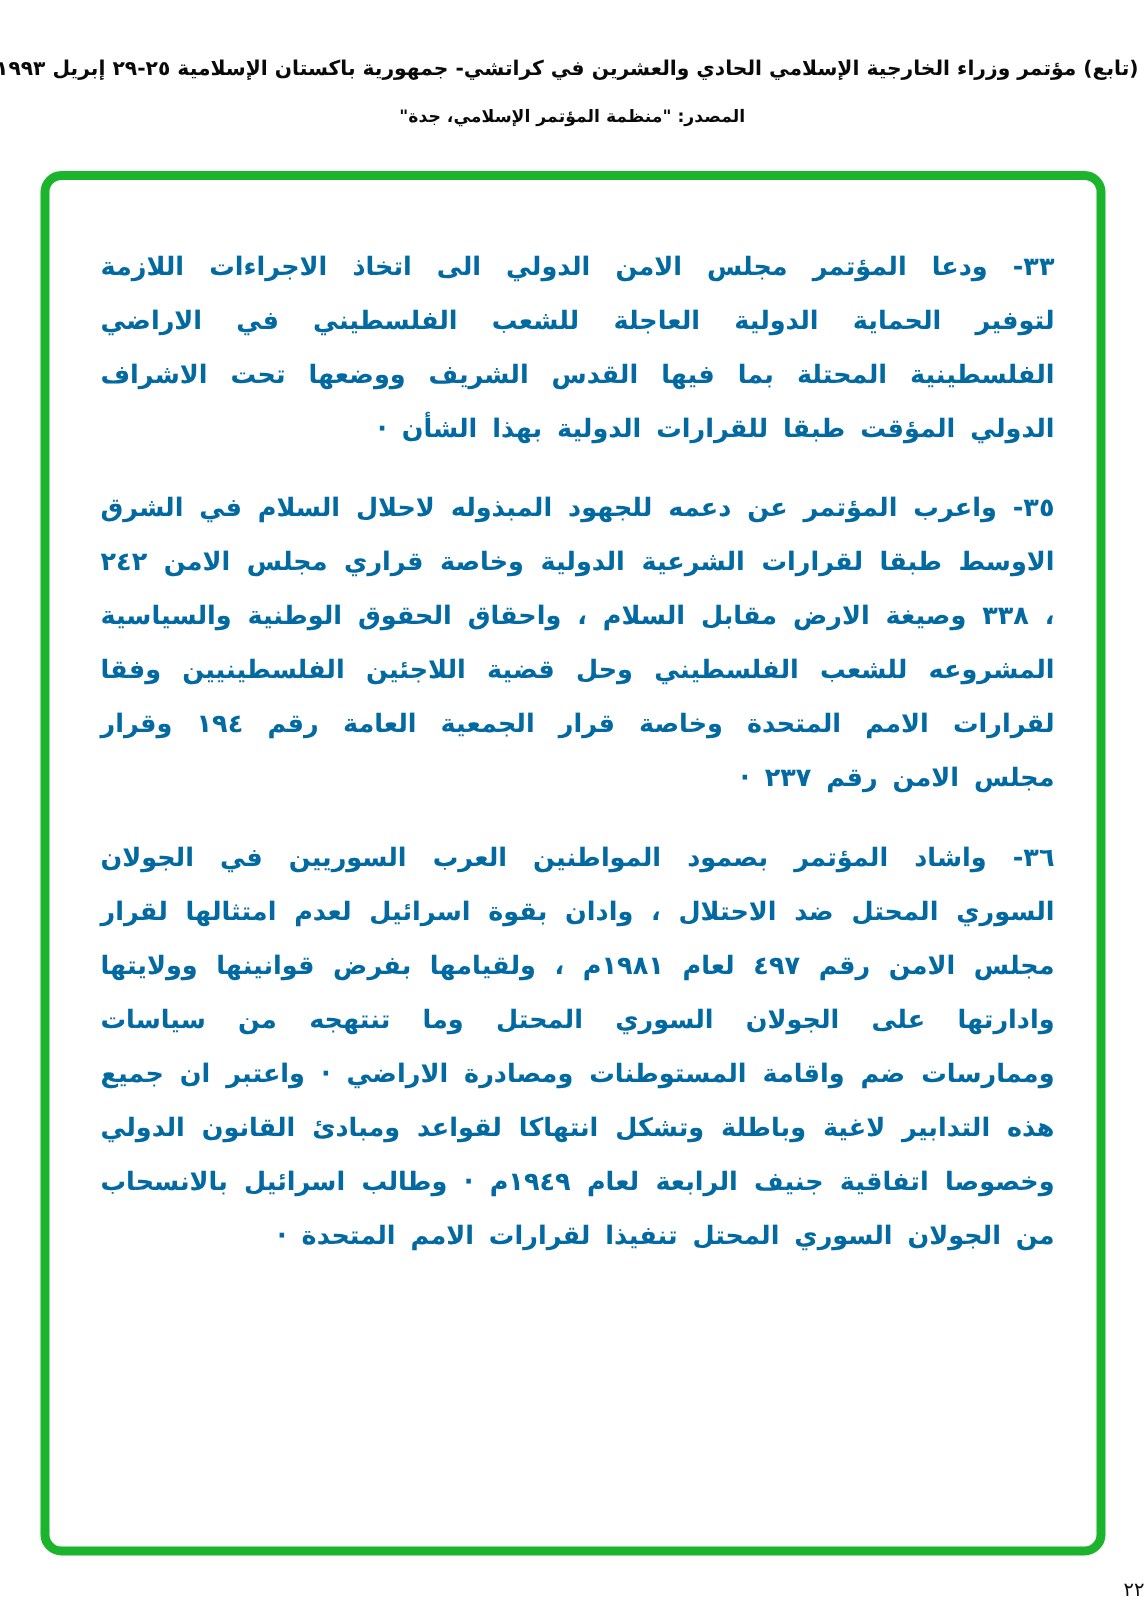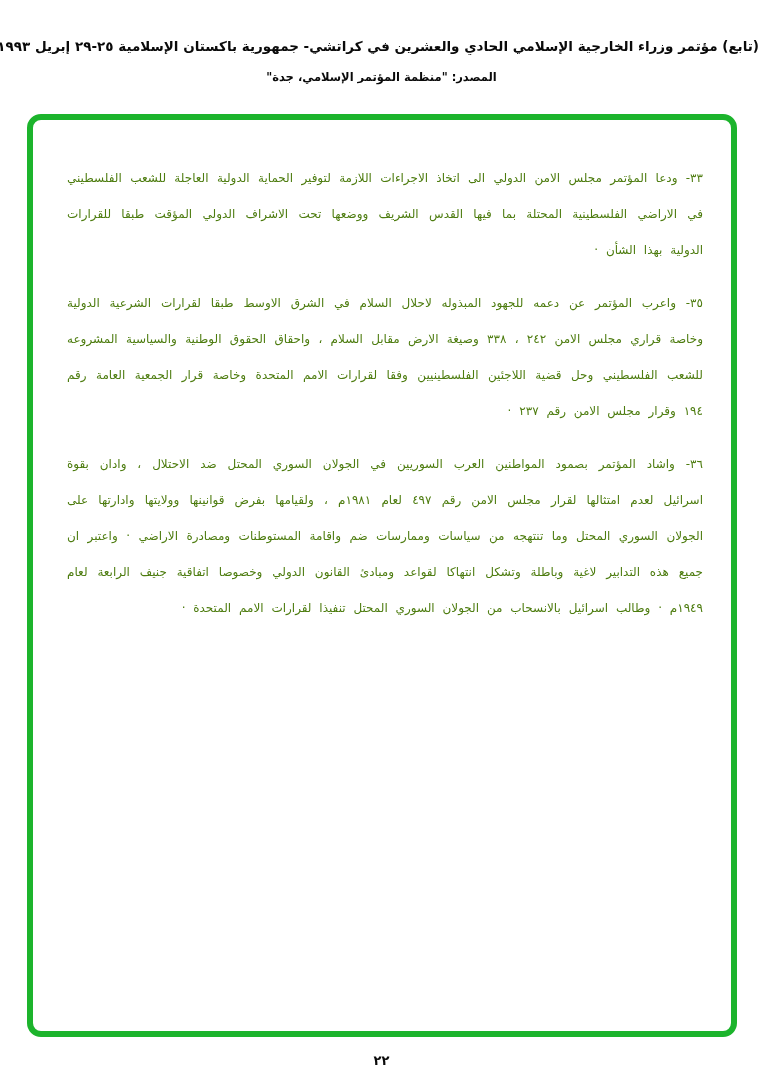--- a/index.html
+++ b/index.html
@@ -54,34 +54,34 @@
   .text-block {
     position: absolute;
     top: 40px;
     right: 28px;
     left: 34px;
     direction: rtl;
   }
   .para {
     direction: rtl;
     text-align: justify;
-    font-size: 12px;
+    font-size: 17px;
     line-height: 36px;
     word-spacing: 4px;
     margin: 0 0 17px 0;
-    color: #4d7c0f;
+    color: #0369a1;
+    font-weight: bold;
   }
   .page-number {
     position: absolute;
     bottom: 14px;
     left: 0;
     right: 0;
-    text-align: center;
     direction: rtl;
-    font-weight: bold;
+    font-weight: normal;
     font-size: 13px;
     color: #0a0a0a;
   }
 </style>
 </head>
 <body>
 
 <div class="page">
 
   <div class="header-line">(تابع) مؤتمر وزراء الخارجية الإسلامي الحادي والعشرين في كراتشي- جمهورية باكستان الإسلامية ٢٥-٢٩ إبريل ١٩٩٣- البيان الختامي</div>

